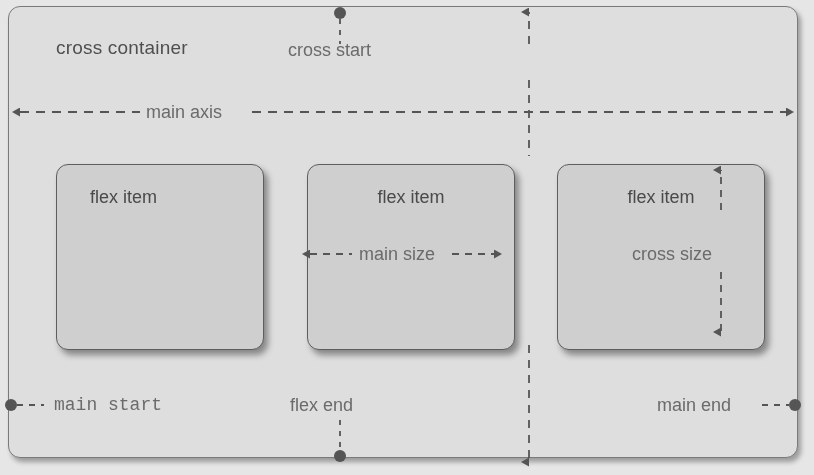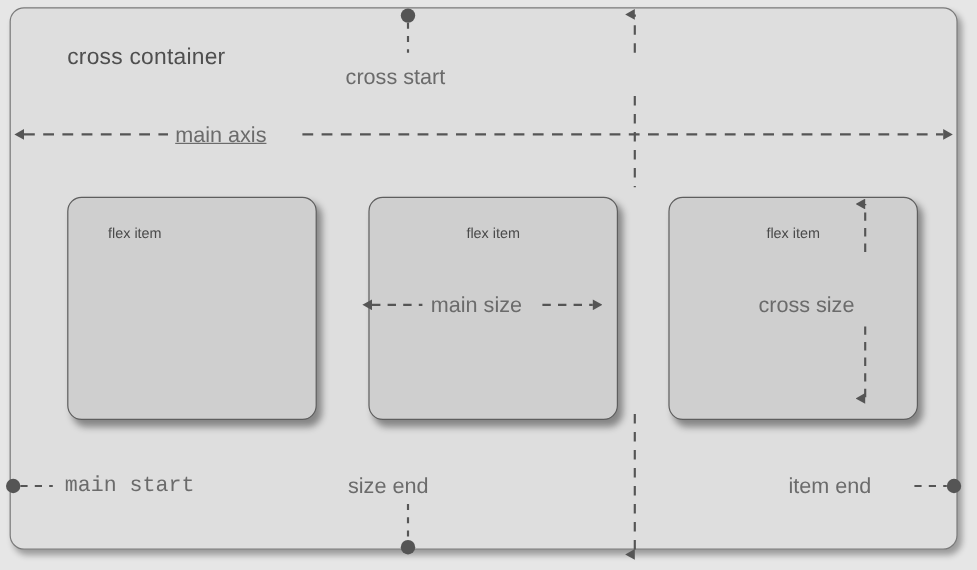--- a/index.html
+++ b/index.html
@@ -53,21 +53,21 @@
   }
   .flex-item.i1 { left: 47px;  top: 157px; }
   .flex-item.i2 { left: 298px; top: 157px; }
   .flex-item.i3 { left: 548px; top: 157px; }
 
   .item-label {
     position: absolute;
     top: 22px;
     width: 100%;
     text-align: center;
-    font-size: 12px;
+    font-size: 18px;
     color: #4a4a4a;
     white-space: nowrap;
   }
   .flex-item.i1 .item-label { text-align: left; left: 33px; width: auto; }
 
   
   .lbl {
     position: absolute;
     font-size: 18px;
     color: #6b6b6b;
@@ -168,28 +168,28 @@
       <line x1="310" y1="254" x2="352" y2="254" stroke="#555555" stroke-width="1.8" stroke-dasharray="7,6" marker-start="url(#arrL)"></line>
       <line x1="452" y1="254" x2="494" y2="254" stroke="#555555" stroke-width="1.8" stroke-dasharray="7,6" marker-end="url(#arrR)"></line>
     </g>
 
     <g>
       <line x1="721" y1="210" x2="721" y2="170" stroke="#555555" stroke-width="1.8" stroke-dasharray="7,6" marker-end="url(#arrU)"></line>
       <line x1="721" y1="272" x2="721" y2="332" stroke="#555555" stroke-width="1.8" stroke-dasharray="7,6" marker-end="url(#arrD)"></line>
     </g>
   </svg>
 
-  <div class="lbl" style="left:146px; top:102px;text-decoration:underline;">main axis</div>
+  <div class="lbl" style="left:146px; top:102px;">main axis</div>
 
-  <div class="lbl" style="left:288px; top:54px;text-align:right;">cross start</div>
+  <div class="lbl" style="left:288px; top:40px;text-align:right;">cross start</div>
 
 
   <div class="lbl" style="left:54px; top:395px;font-family:Liberation Mono, monospace;">main start</div>
 
-  <div class="lbl" style="left:290px; top:395px;">size end</div>
+  <div class="lbl" style="left:290px; top:395px;">flex end</div>
 
-  <div class="lbl" style="left:657px; top:395px;">item end</div>
+  <div class="lbl" style="left:657px; top:395px;">main end</div>
 
   <div class="lbl" style="left:359px; top:244px;">main size</div>
 
   <div class="lbl" style="left:632px; top:244px;">cross size</div>
 
 </div>
 
 </body></html>

